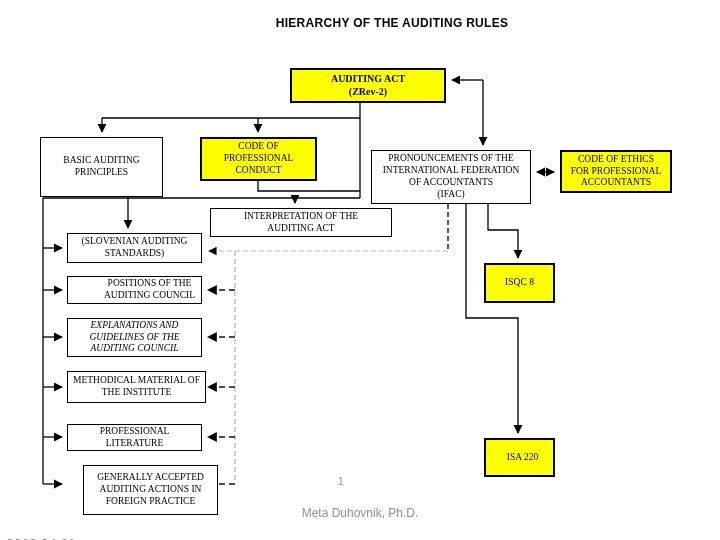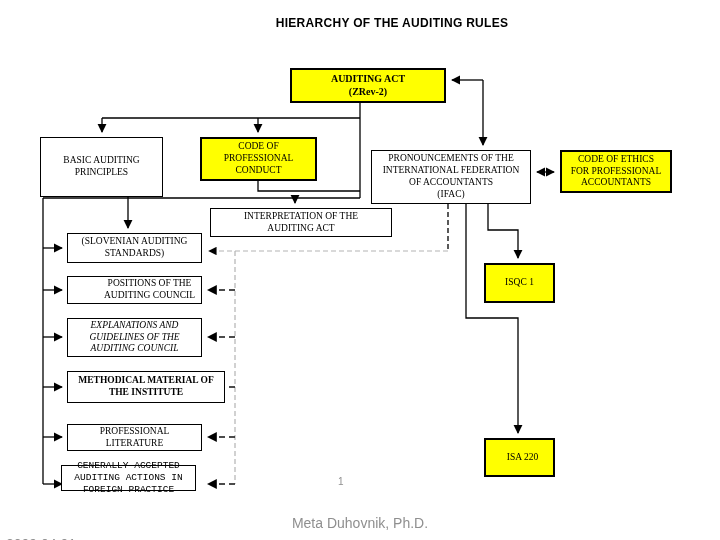--- a/index.html
+++ b/index.html
@@ -25,29 +25,29 @@
   
   .b-auditing-act{left:290px;top:68px;width:156px;height:35px;}
   .b-basic{left:40px;top:137px;width:123px;height:60px;}
   .b-conduct{left:200px;top:137px;width:117px;height:44px;}
   .b-pronouncements{left:371px;top:150px;width:160px;height:54px;}
   .b-ethics{left:560px;top:150px;width:112px;height:43px;}
   .b-interpretation{left:210px;top:208px;width:182px;height:29px;}
   .b-slovenian{left:67px;top:233px;width:135px;height:30px;}
   .b-positions{left:67px;top:276px;width:135px;height:28px;padding-left:32px;}
   .b-explanations{left:67px;top:318px;width:135px;height:39px;font-style:italic;}
-  .b-methodical{left:67px;top:371px;width:158px;height:32px;font-weight:bold;}
+  .b-methodical{left:67px;top:371px;width:139px;height:32px;}
   .b-literature{left:67px;top:424px;width:135px;height:27px;}
-  .b-generally{left:61px;top:465px;width:135px;height:26px;font-family:Liberation Mono, monospace;}
+  .b-generally{left:83px;top:465px;width:135px;height:50px;}
   .b-isqc1{left:484px;top:263px;width:71px;height:40px;}
   .b-isa220{left:484px;top:438px;width:71px;height:39px;padding-left:8px;}
   
   .pagenum{position:absolute;left:338px;top:476px;font-size:10px;color:#8f8f8f;}
   .author{position:absolute;left:0;top:506px;width:720px;text-align:center;
-          font-size:14px;color:#8f8f8f;margin-top:9px;}
+          font-size:12px;color:#8f8f8f;}
   .date{position:absolute;left:6px;top:512px;font-size:14px;color:#8f8f8f;margin-top:24px;}
 </style>
 </head>
 <body>
 
 <div id="slide">
 
   <div class="title">HIERARCHY OF THE AUDITING RULES</div>
 
   <svg class="connectors" width="720" height="540" viewBox="0 0 720 540">
@@ -137,20 +137,20 @@
 
   <div class="box b-methodical">METHODICAL MATERIAL OF
 THE INSTITUTE</div>
 
   <div class="box b-literature">PROFESSIONAL LITERATURE</div>
 
   <div class="box b-generally">GENERALLY ACCEPTED
 AUDITING ACTIONS IN
 FOREIGN PRACTICE</div>
 
-  <div class="box yellow b-isqc1">ISQC 1</div>
+  <div class="box yellow b-isqc1">ISQC 8</div>
 
   <div class="box yellow b-isa220">ISA 220</div>
 
   <div class="pagenum">1</div>
   <div class="author">Meta Duhovnik, Ph.D.</div>
   <div class="date">2009.04.01</div>
 </div>
 
 </body></html>

